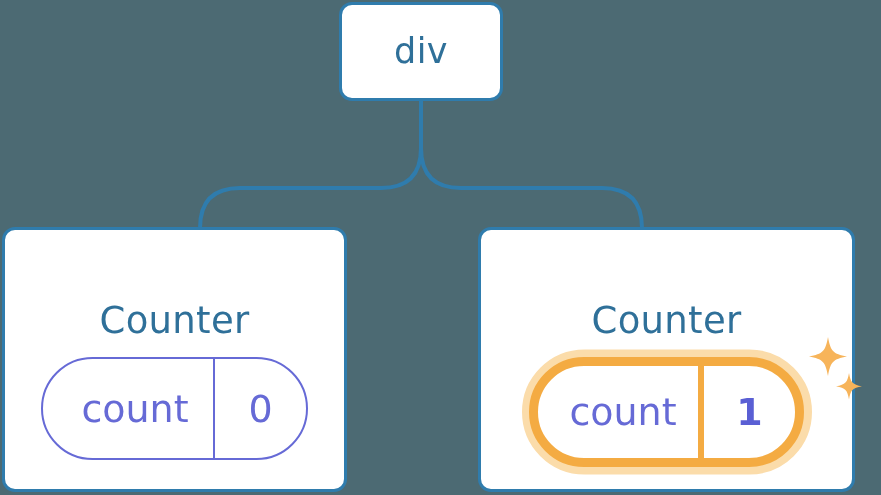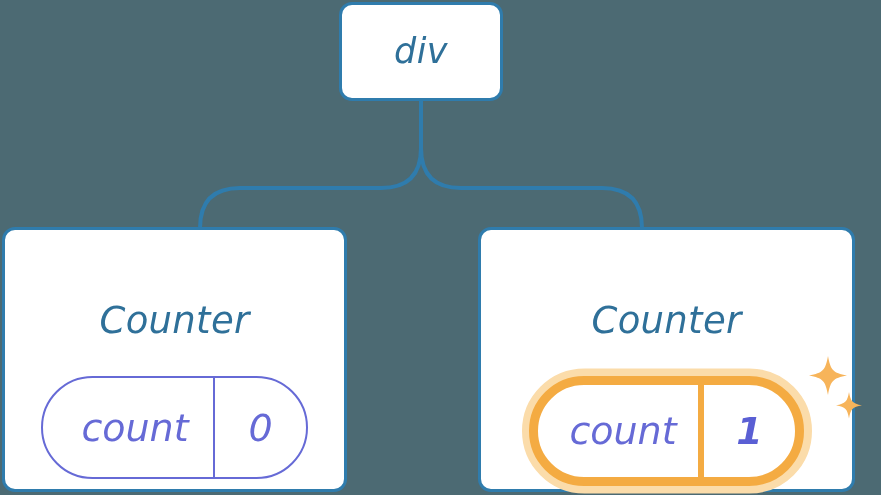--- a/index.html
+++ b/index.html
@@ -33,21 +33,20 @@
   
   .node-box {
     position: absolute;
     box-sizing: border-box;
     background: #ffffff;
     border: 3px solid #2f7cad;
     border-radius: 13px;
     display: flex;
     flex-direction: column;
     align-items: center;
-    font-style: italic;
   }
 
   #root-node {
     left: 339px;
     top: 2px;
     width: 164px;
     height: 99px;
     justify-content: center;
   }
 
@@ -76,21 +75,21 @@
     font-size: 37px;
     color: #2f7099;
     line-height: 1;
     letter-spacing: 0.3px;
     margin-top: 72px;
   }
 
   
   .pill-wrap {
     position: relative;
-    margin-top: 37px;
+    margin-top: 18px;
     display: flex;
     align-items: flex-end;
     justify-content: center;
   }
 
   .pill {
     position: relative;
     box-sizing: border-box;
     display: flex;
     align-items: stretch;

